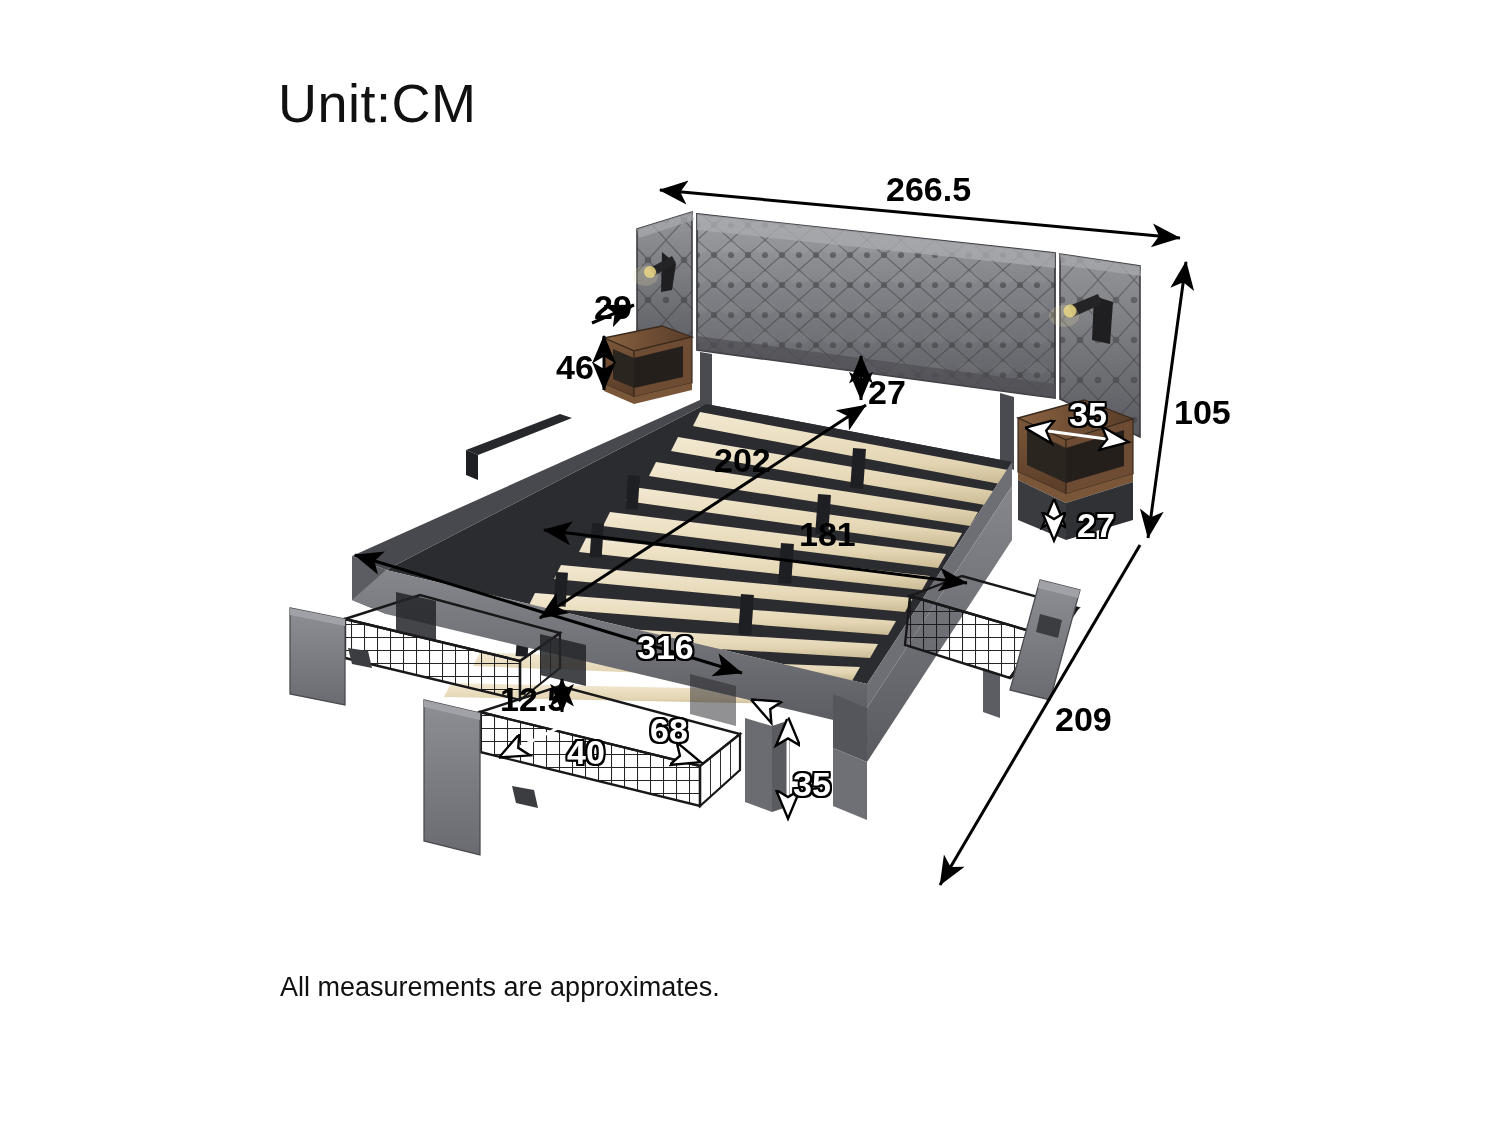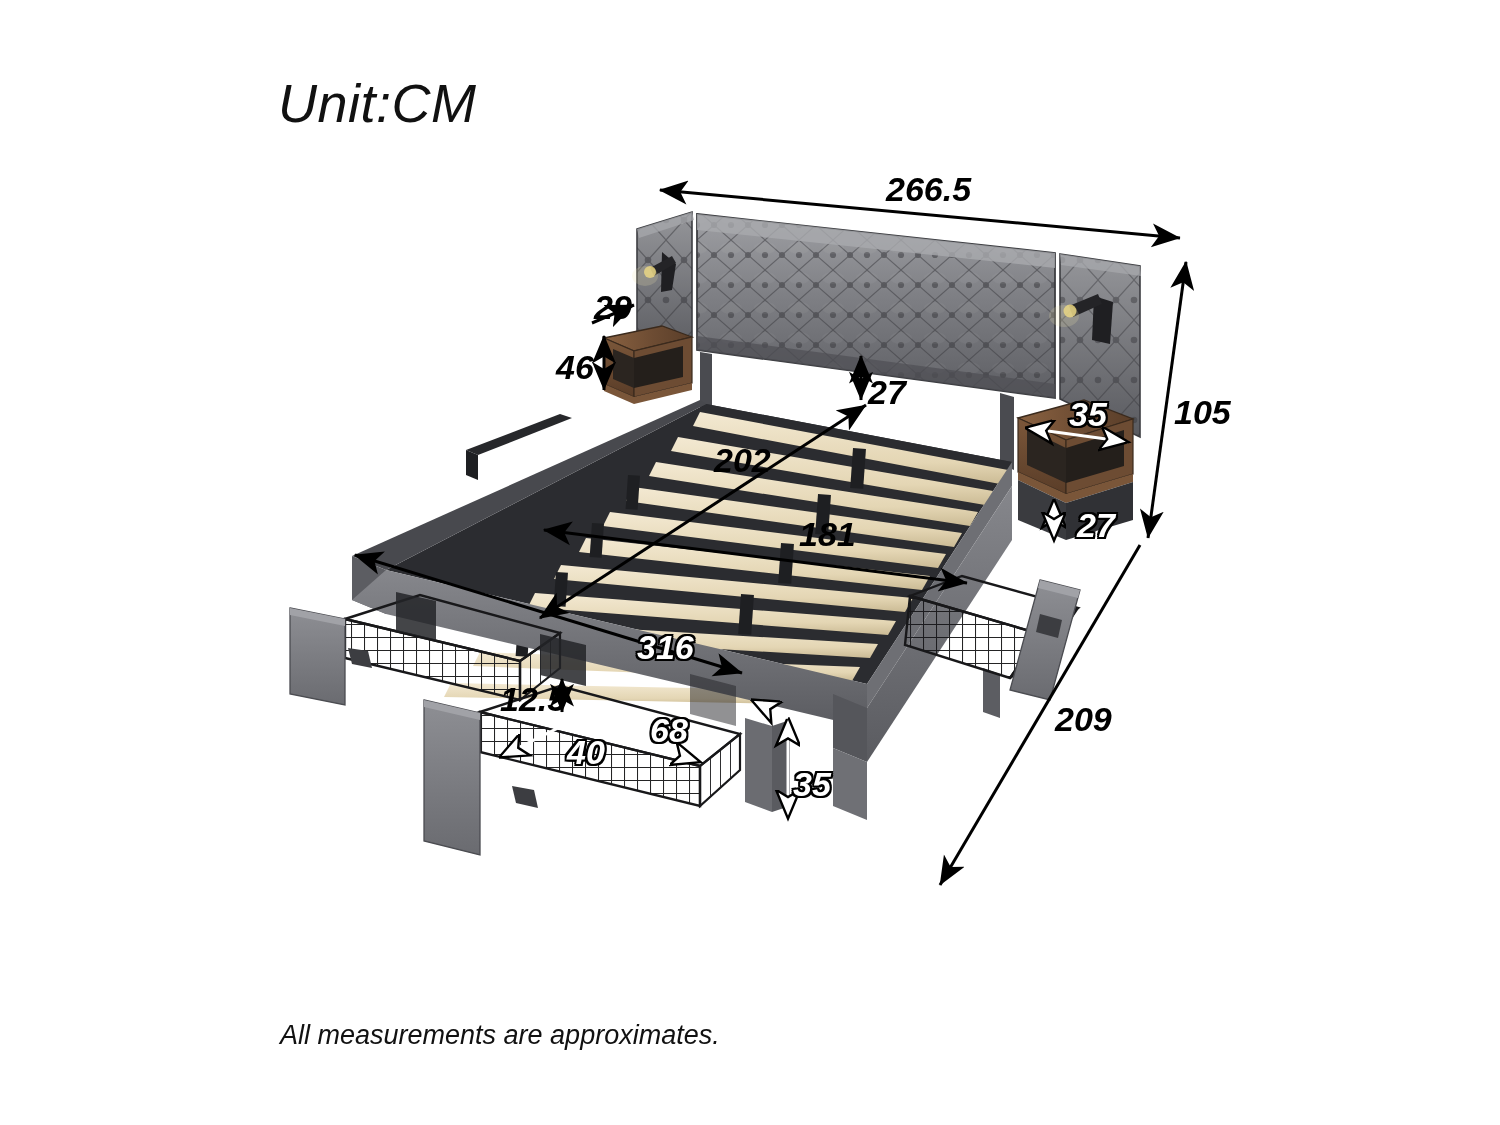--- a/index.html
+++ b/index.html
@@ -1,23 +1,23 @@
 <!DOCTYPE html>
 <html><head>
 <meta charset="utf-8">
 <style>
   html,body{margin:0;padding:0;background:#ffffff;}
   body{width:1500px;height:1125px;position:relative;overflow:hidden;
        font-family:"Liberation Sans","DejaVu Sans",sans-serif;color:#000;}
-  #stage{position:absolute;inset:0;width:1500px;height:1125px;font-style:italic;}
+  #stage{position:absolute;inset:0;width:1500px;height:1125px;}
 
   .title{position:absolute;left:278px;top:72px;font-size:54px;font-weight:300;
          letter-spacing:0.5px;color:#111;white-space:nowrap;}
 
-  .footnote{position:absolute;left:280px;font-size:27px;font-weight:400;color:#111;white-space:nowrap;margin-top:48px;}
+  .footnote{position:absolute;left:280px;font-size:27px;font-weight:400;color:#111;white-space:nowrap;}
   .fn1{top:972px;}
   .fn2{top:1010px;}
 
   svg.draw{position:absolute;left:0;top:0;width:1500px;height:1125px;overflow:visible;}
 
   .dim{position:absolute;font-size:34px;font-weight:700;color:#000;white-space:nowrap;
        line-height:1;}
   .dim.white{color:#ffffff;
     text-shadow:
       -2px -2px 0 #000, 2px -2px 0 #000, -2px 2px 0 #000, 2px 2px 0 #000,

